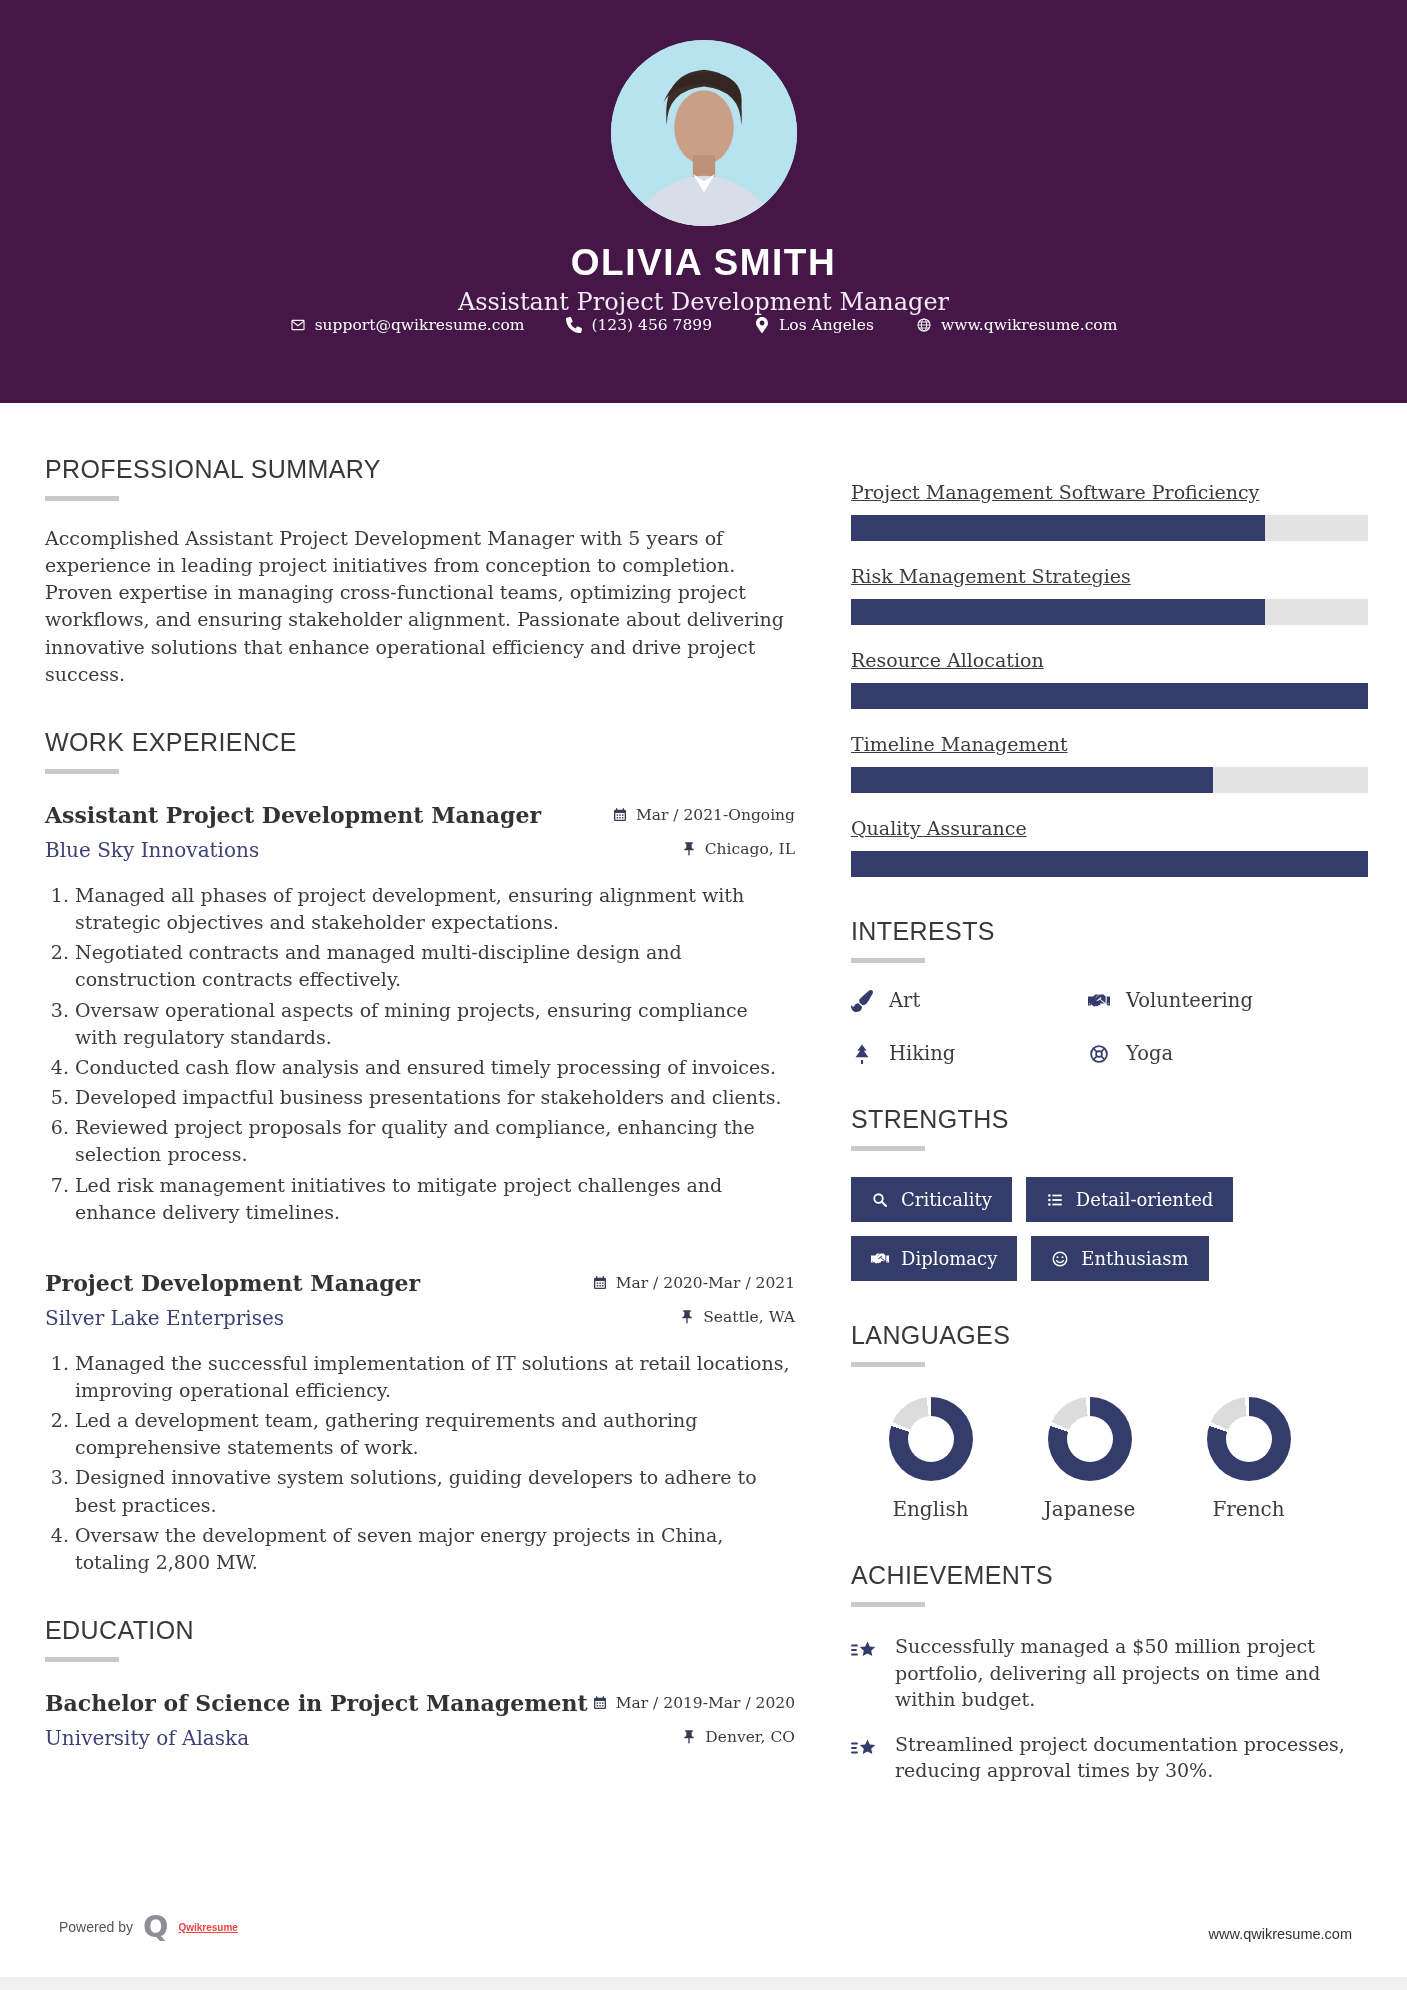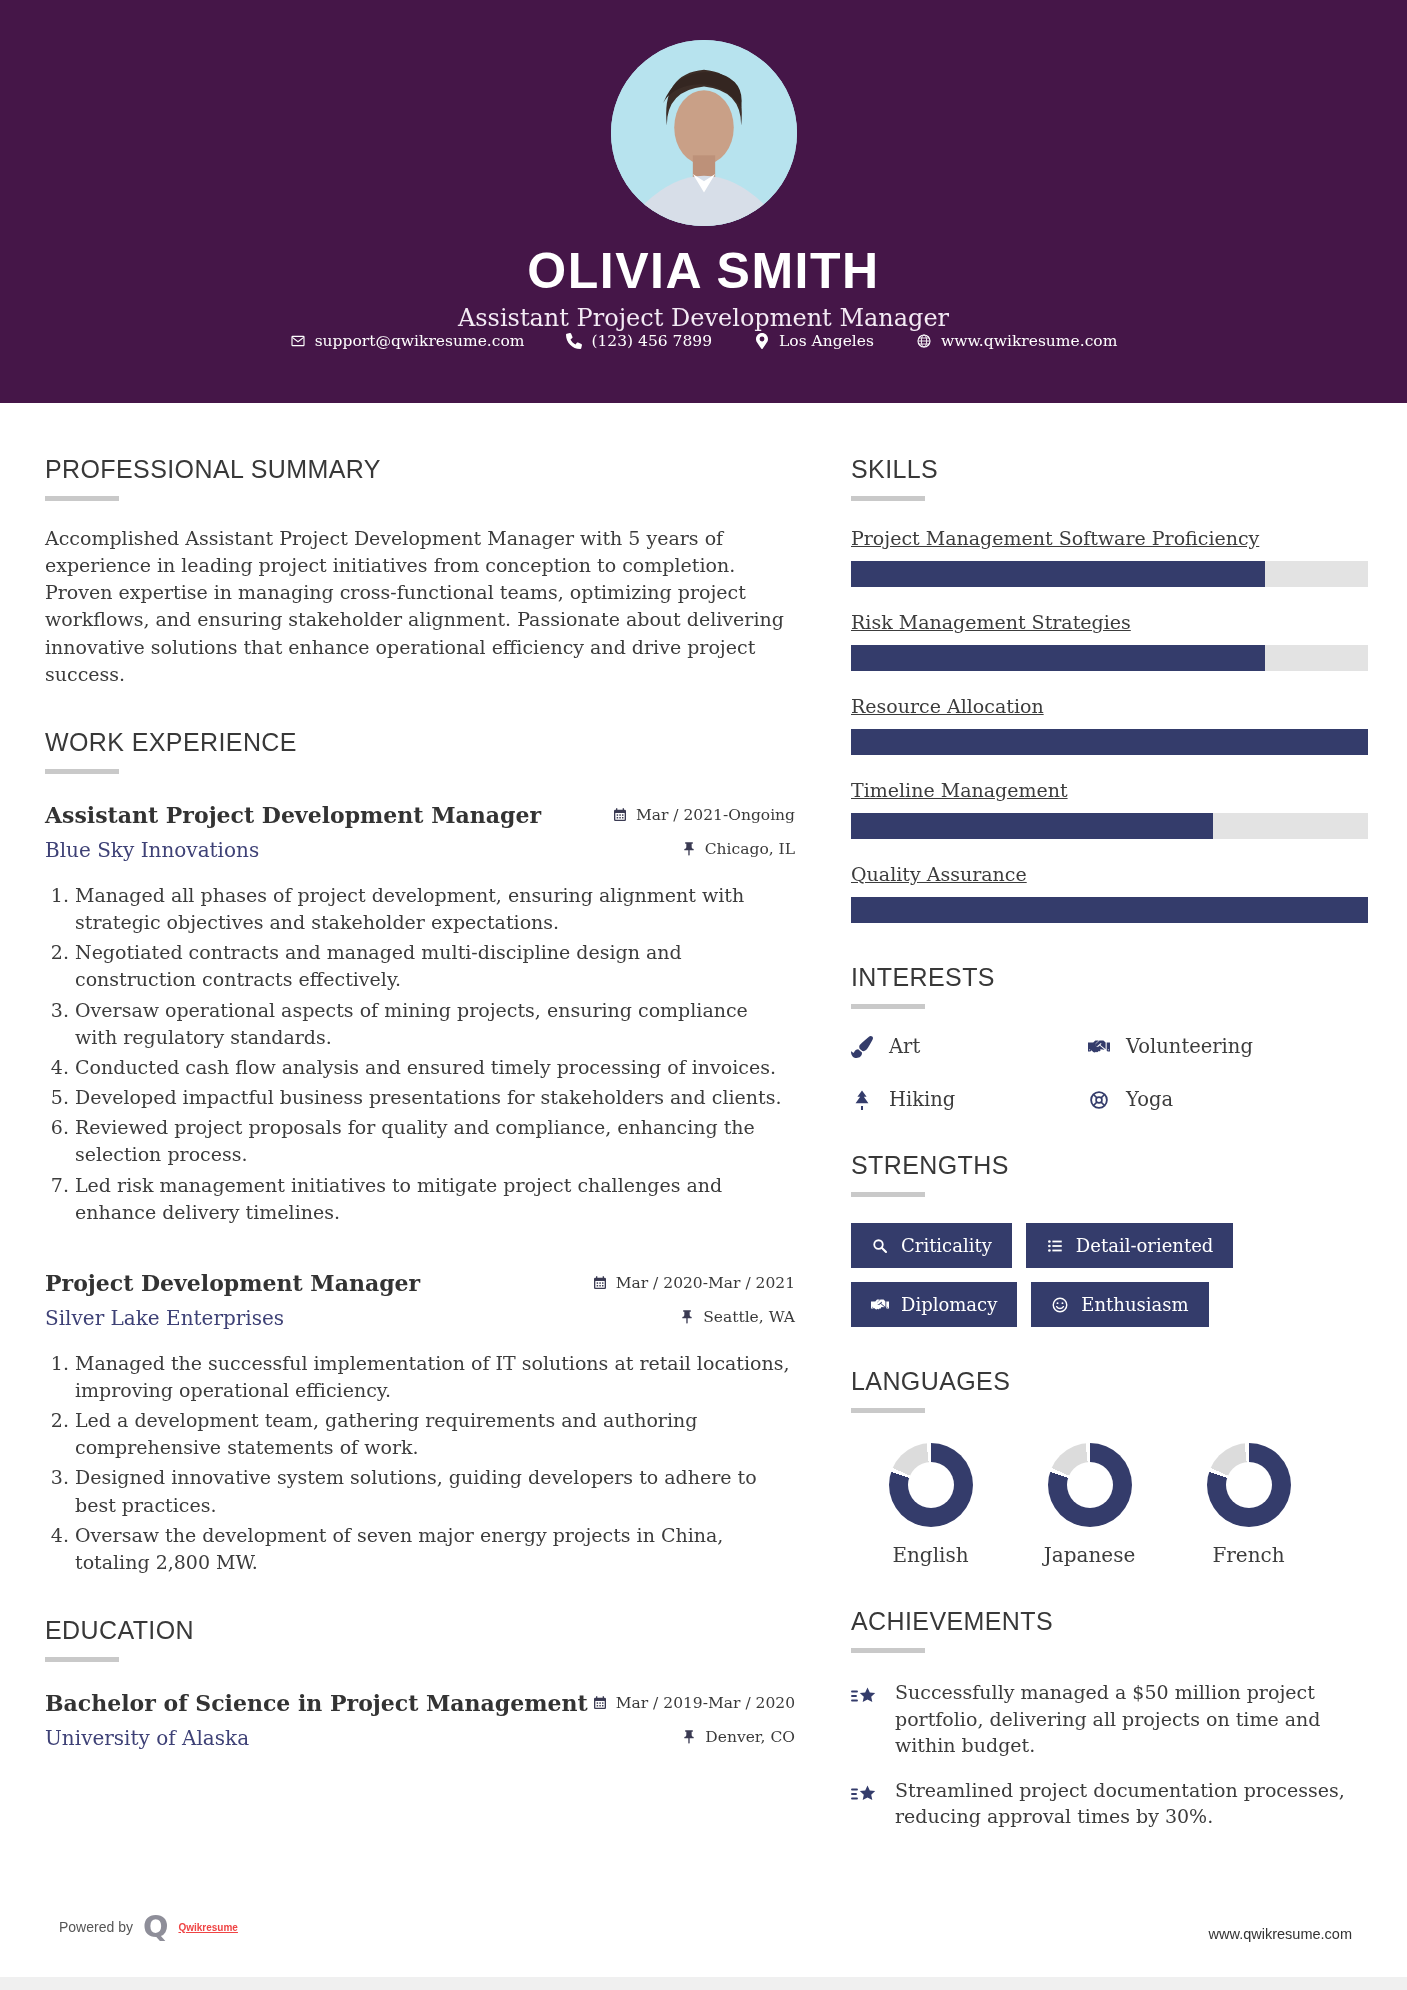--- a/index.html
+++ b/index.html
@@ -3,21 +3,21 @@
 <meta charset="utf-8">
 <style>
   * { box-sizing: border-box; margin: 0; padding: 0; }
   body { background:#ffffff; font-family:"DejaVu Serif", serif; }
   .page { position:relative; width:1407px; height:1990px; margin:0 auto; background:#ffffff; overflow:hidden; }
 
   
   .hdr { height:403px; background:#451648; display:flex; flex-direction:column; align-items:center; padding-top:40px; }
   .photo { width:186px; height:186px; border-radius:50%; overflow:hidden; background:#b7e3ee; flex:0 0 auto; }
   .photo svg { display:block; width:100%; height:100%; }
-  .hdr h1 { margin-top:16px; font-family:"Liberation Sans", sans-serif; font-weight:700; font-size:50px; letter-spacing:1.5px; color:#ffffff; }
+  .hdr h1 { margin-top:16px; font-family:"Liberation Sans", sans-serif; font-weight:700; font-size:37px; letter-spacing:1.5px; color:#ffffff; }
   .hdr .subtitle { margin-top:4px; font-size:24px; color:#f3eaf4; }
   .contact { display:flex; align-items:center; gap:42px; color:#ffffff; }
   .citem { display:flex; align-items:center; gap:9px; font-size:15.5px; cursor:pointer; }
   .citem .ic { color:#ffffff; }
 
   .ic { display:inline-block; flex:0 0 auto; }
   .ic16 { width:16px; height:16px; }
   .ic18 { width:18px; height:18px; }
   .ic22 { width:22px; height:22px; }
   .ic28 { width:28px; height:28px; }
@@ -287,21 +287,20 @@
               <span>Denver, CO</span>
             </div>
           </div>
         </article>
       </div>
     </section>
 
     <section class="col-right">
 
       <div class="block">
-        <h2 class="sec">SKILLS</h2>
         <div class="skills-list">
           <div class="skill">
             <div class="skill-label">Project Management Software Proficiency</div>
             <div class="bar">
                 <div class="fill" style="width: 80%;"></div>
               </div>
           </div>
           <div class="skill">
             <div class="skill-label">Risk Management Strategies</div>
             <div class="bar">

